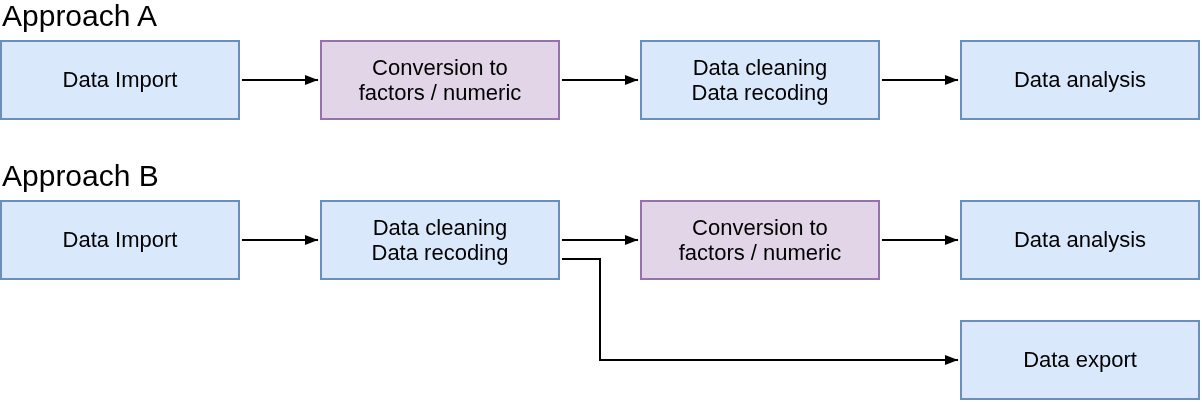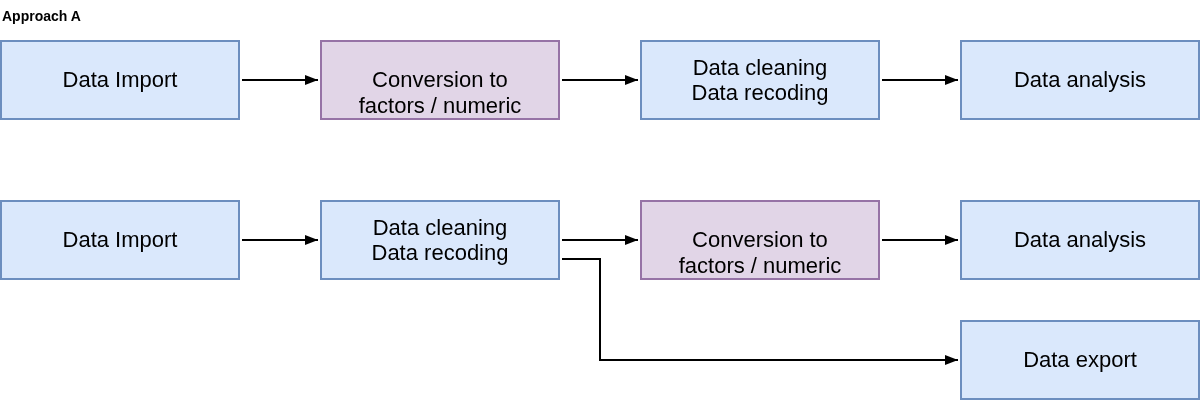--- a/index.html
+++ b/index.html
@@ -12,22 +12,22 @@
     position: relative;
     width: 1202px;
     height: 402px;
     overflow: hidden;
     background: var(--background, #ffffff);
     color: var(--text, #000000);
   }
   .section-title {
     position: absolute;
     left: 2px;
-    font-size: 14px;
-    font-weight: 700;
+    font-size: 30px;
+    font-weight: 400;
     line-height: 26px;
     color: var(--text, #000000);
     white-space: nowrap;
   }
   .title-a { top: 3px; }
   .title-b { top: 163px; }
   .node {
     position: absolute;
     width: 240px;
     height: 80px;
@@ -42,21 +42,20 @@
     white-space: pre-line;
     color: var(--text, #000000);
   }
   .node.blue {
     background: var(--node-blue-fill, #dae8fc);
     border-color: var(--node-blue-stroke, #6c8ebf);
   }
   .node.purple {
     background: var(--node-purple-fill, #e1d5e7);
     border-color: var(--node-purple-stroke, #9673a6);
-    align-items: flex-end;
   }
   .row-a { top: 40px; }
   .row-b { top: 200px; }
   .col-1 { left: 0; text-align: center; }
   .col-2 { left: 320px; }
   .col-3 { left: 640px; }
   .col-4 { left: 960px; justify-content: center; }
   .export-node { top: 320px; left: 960px; }
   svg.arrows {
     position: absolute;
@@ -106,20 +105,21 @@
 factors / numeric</span>
   </div>
   <div class="node blue row-a col-3">
     <span>Data cleaning
 Data recoding</span>
   </div>
   <div class="node blue row-a col-4">
     <span>Data analysis</span>
   </div>
 
+  <div class="section-title title-b">Approach B</div>
 
   <div class="node blue row-b col-1">
     <span>Data Import</span>
   </div>
   <div class="node blue row-b col-2">
     <span>Data cleaning
 Data recoding</span>
   </div>
   <div class="node purple row-b col-3">
     <span>Conversion to

